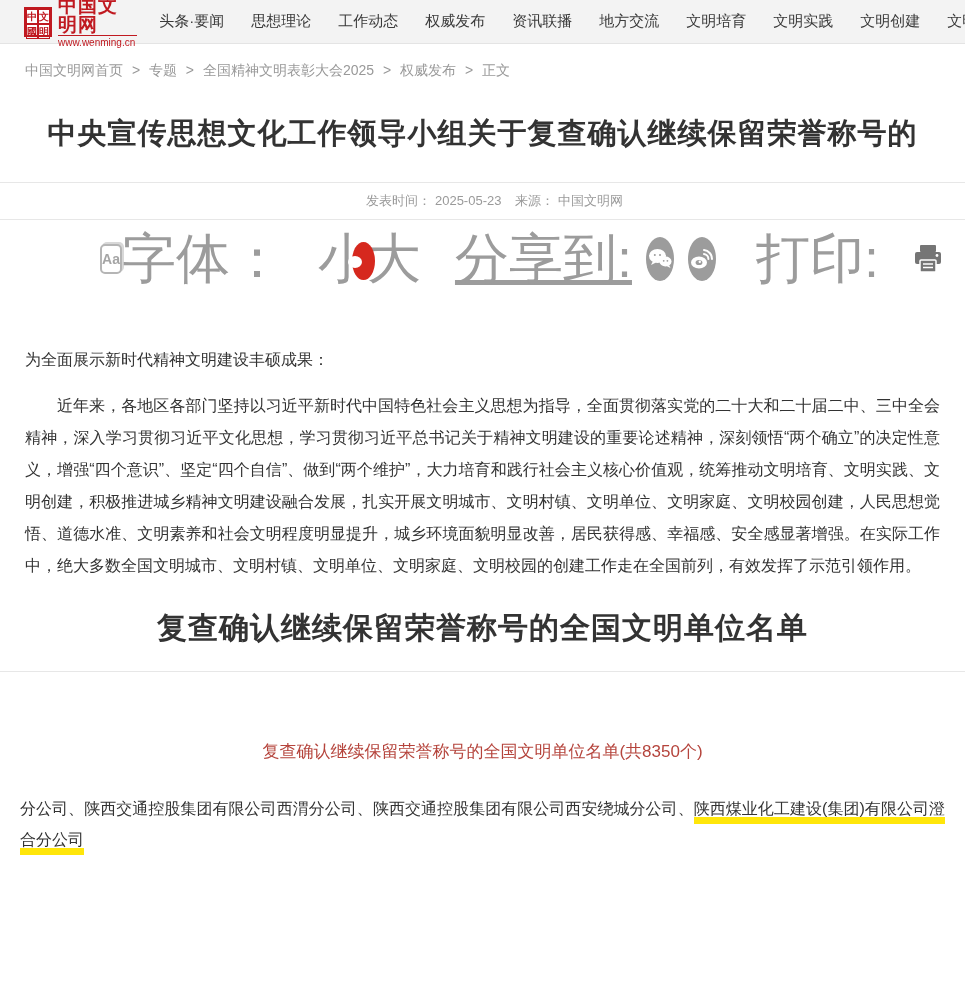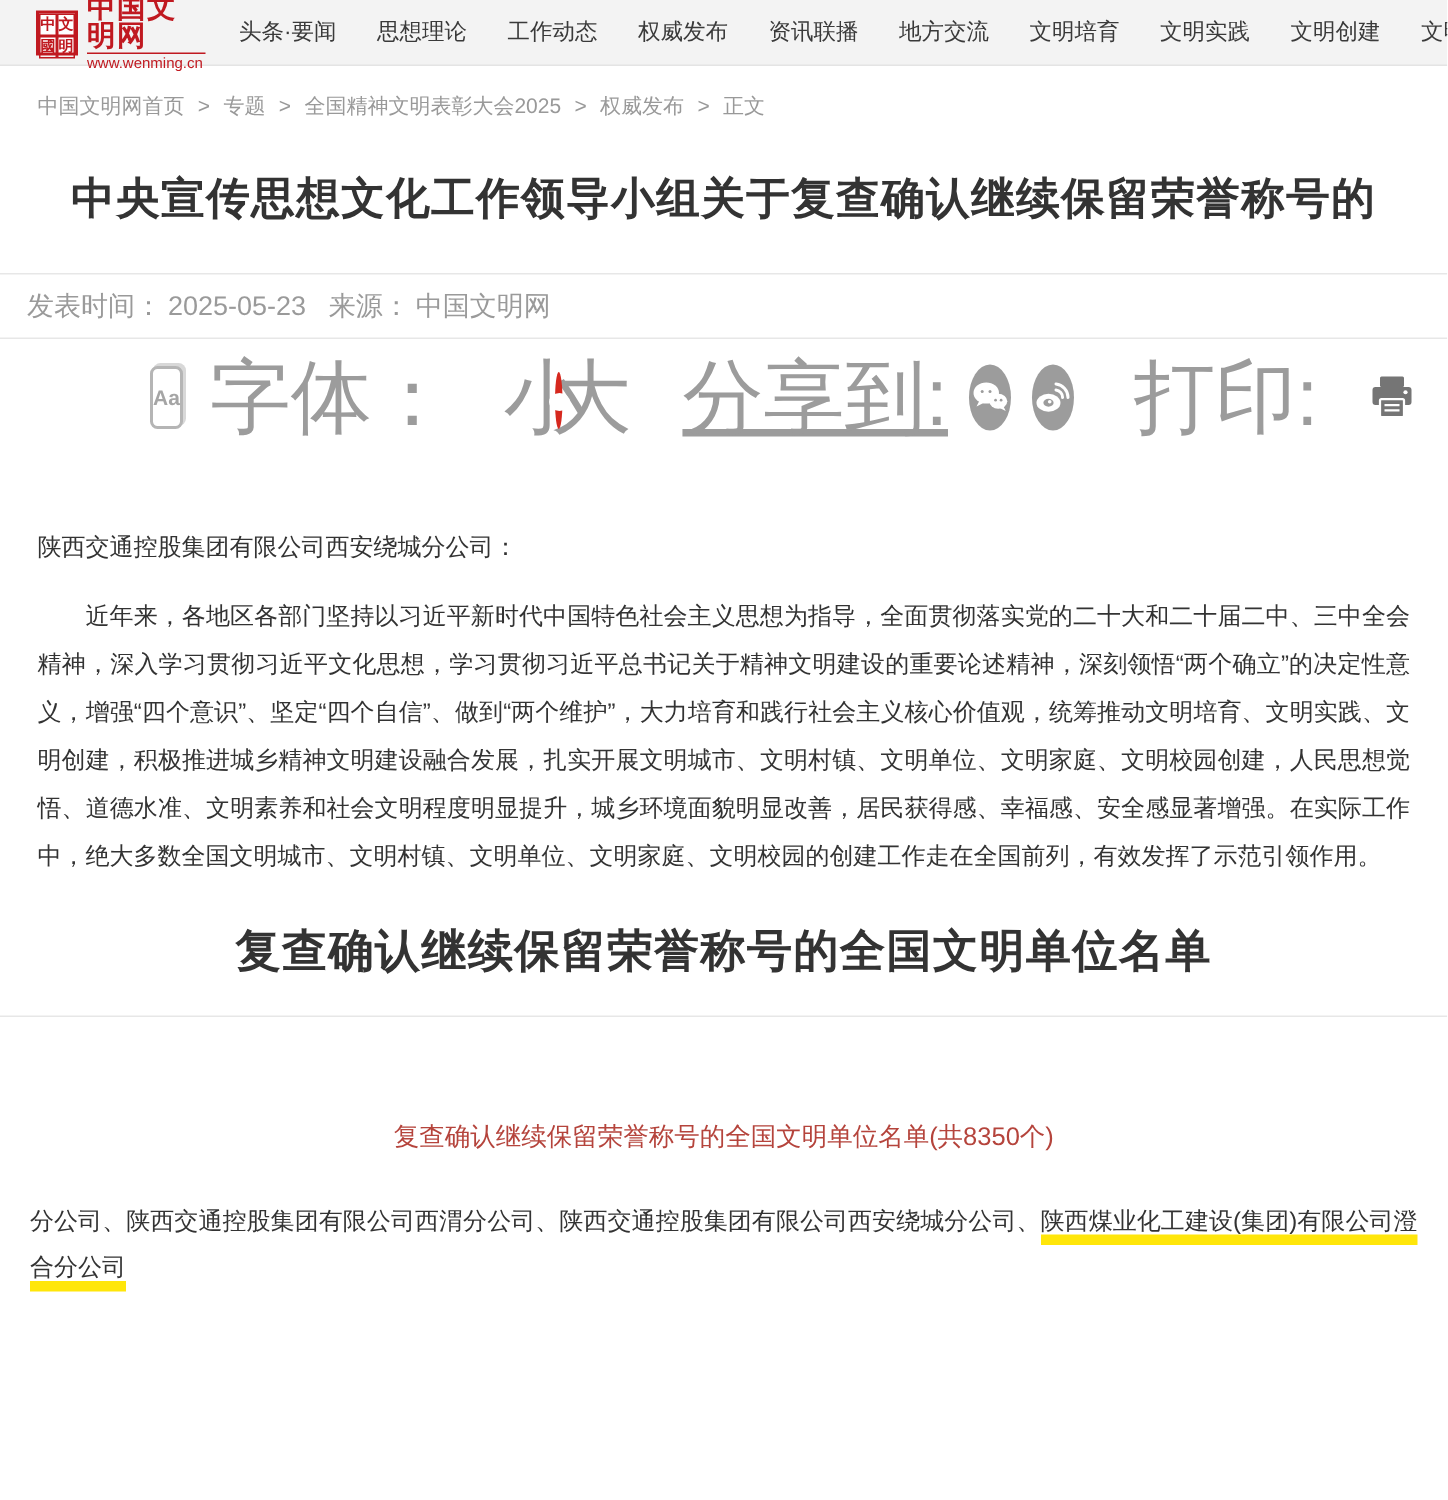--- a/index.html
+++ b/index.html
@@ -20,27 +20,27 @@
   
   .breadcrumb { padding:18px 0 0 25px; font-size:14px; color:#999; }
   .breadcrumb .sep { margin:0 5px; color:#999; }
   .crumb { cursor:pointer; }
 
   
   .title { text-align:center; font-weight:bold; color:#333; font-size:29px; line-height:50px; margin-top:28px; letter-spacing:1px; }
 
   .hr { border:0; border-top:1px solid #e7e7e7; margin:0; }
   .hr1 { margin-top:24px; }
-  .meta { padding:9px 0 9px 18px; font-size:18px; color:#9a9a9a; }
+  .meta { padding:9px 0 9px 28px; font-size:13px; color:#9a9a9a;text-align:center; }
   .meta span { margin-right:4px; }
 
   
   .toolbar { display:flex; align-items:center; color:#9c9c9c; padding:8px 20px 8px 100px; height:78px; }
   .tb-text { font-size:54px; color:#9c9c9c; white-space:nowrap; }
-  .aa-box { width:34px; height:42px; border:2px solid #b5b5b5; border-radius:5px; font-size:14px; font-weight:bold; color:#a5a5a5; display:flex; align-items:center; justify-content:center; background:#fff; box-shadow:2px -2px 0 #d8d8d8; margin-right:18px; cursor:pointer; }
+  .aa-box { width:34px; height:30px; border:2px solid #b5b5b5; border-radius:5px; font-size:14px; font-weight:bold; color:#a5a5a5; display:flex; align-items:center; justify-content:center; background:#fff; box-shadow:2px -2px 0 #d8d8d8; margin-right:0; cursor:pointer; }
   .font-small { margin-left:34px; cursor:pointer; }
   .font-large { cursor:pointer; }
   .red-blob { width:38px; height:38px; background:#d6281e; border-radius:50%; position:relative; margin:0 -8px 0 -20px; z-index:2; align-self:flex-start; margin-top:14px; }
   .red-blob::before { content:""; position:absolute; left:-4px; top:14px; width:14px; height:12px; background:#fff; border-radius:50%; }
   .share-label { margin-left:34px;text-decoration:underline; }
   .icon-circle { width:44px; height:44px; border-radius:50%; background:#9c9c9c; display:flex; align-items:center; justify-content:center; margin-left:14px; cursor:pointer; }
   .print-label { margin-left:40px; }
   .printer { margin-left:32px; cursor:pointer; }
 
   
@@ -149,21 +149,21 @@
         <rect x="9" y="2" width="16" height="7" rx="1" fill="#757575"></rect>
         <rect x="4" y="9" width="26" height="12" rx="2" fill="#757575"></rect>
         <circle cx="26" cy="12.5" r="1.4" fill="#fff"></circle>
         <rect x="9" y="17" width="16" height="12" rx="1" fill="#757575" stroke="#fff" stroke-width="1.5"></rect>
         <line x1="12" y1="21" x2="22" y2="21" stroke="#fff" stroke-width="1.5"></line>
         <line x1="12" y1="24.5" x2="22" y2="24.5" stroke="#fff" stroke-width="1.5"></line>
       </svg>
     </div>
   </div>
 
-  <div class="body-text salutation">陕西交通控股集团有限公司西安绕城分公司：</div>
+  <div class="body-text salutation">为全面展示新时代精神文明建设丰硕成果：</div>
   <div class="body-text para">近年来，各地区各部门坚持以习近平新时代中国特色社会主义思想为指导，全面贯彻落实党的二十大和二十届二中、三中全会精神，深入学习贯彻习近平文化思想，学习贯彻习近平总书记关于精神文明建设的重要论述精神，深刻领悟“两个确立”的决定性意义，增强“四个意识”、坚定“四个自信”、做到“两个维护”，大力培育和践行社会主义核心价值观，统筹推动文明培育、文明实践、文明创建，积极推进城乡精神文明建设融合发展，扎实开展文明城市、文明村镇、文明单位、文明家庭、文明校园创建，人民思想觉悟、道德水准、文明素养和社会文明程度明显提升，城乡环境面貌明显改善，居民获得感、幸福感、安全感显著增强。在实际工作中，绝大多数全国文明城市、文明村镇、文明单位、文明家庭、文明校园的创建工作走在全国前列，有效发挥了示范引领作用。</div>
 
   <div class="section-heading">复查确认继续保留荣誉称号的全国文明单位名单</div>
 
   <hr class="hr hr2">
 
   <div class="list-title">复查确认继续保留荣誉称号的全国文明单位名单(共8350个)</div>
 
   <div class="list-body">
     <span>分公司、陕西交通控股集团有限公司西渭分公司、陕西交通控股集团有限公司西安绕城分公司、</span><span class="hl">陕西煤业化工建设(集团)有限公司澄合分公司</span>

